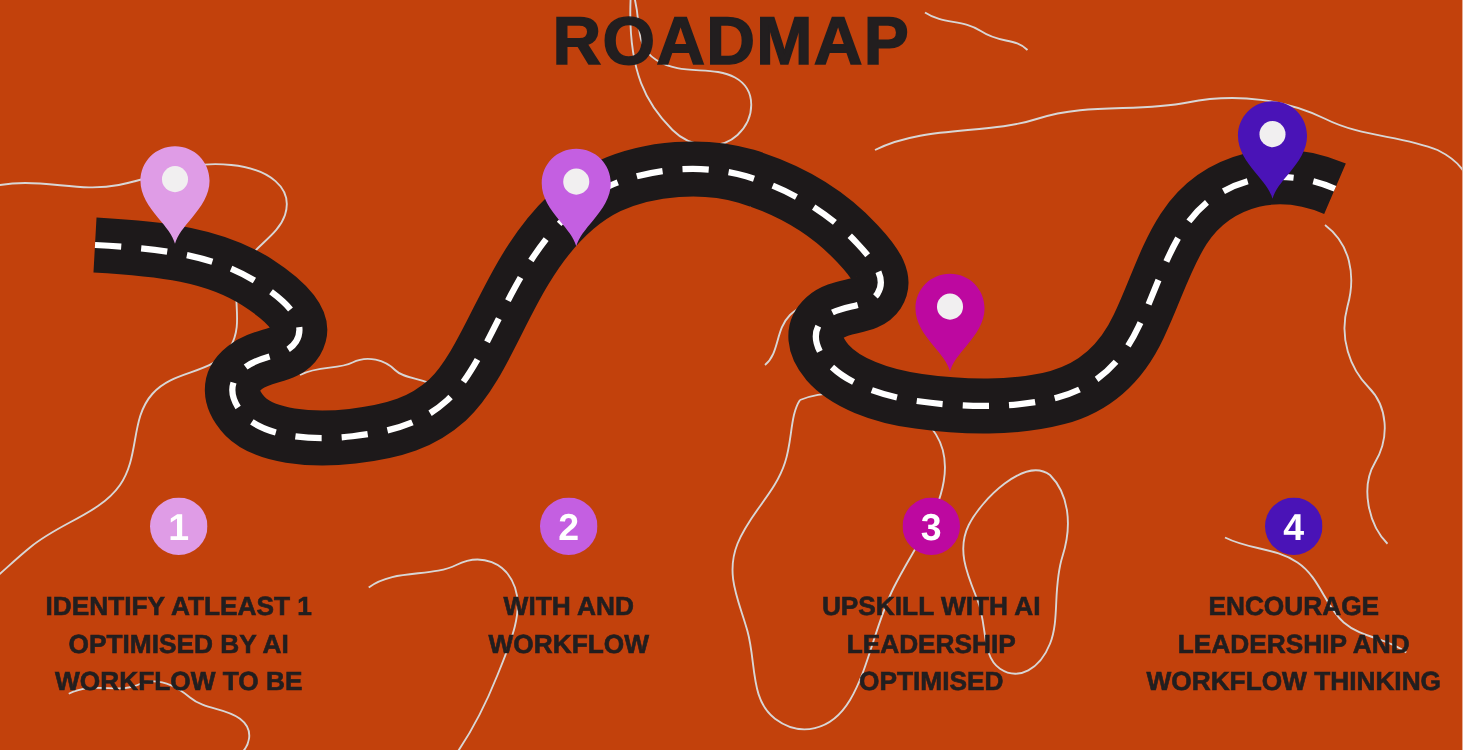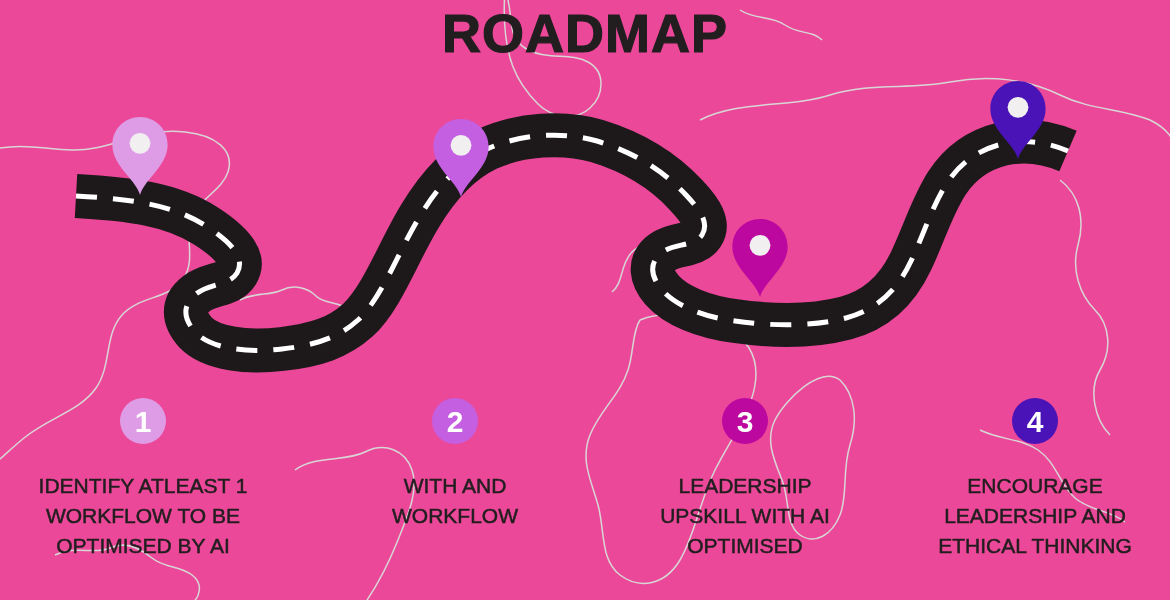--- a/index.html
+++ b/index.html
@@ -28,35 +28,35 @@
     width: 300px;
     display: flex;
     flex-direction: column;
     align-items: center;
     z-index: 5;
   }
   .step .labels {
     margin-top: 27px;
     text-align: center;
     font-size: 21px;
-    font-weight: normal;
+    font-weight: bold;
     line-height: 30px;
     -webkit-text-stroke: 0.5px currentColor;
     white-space: nowrap;
   }
   .badge-num {
     font-family: "Liberation Sans", sans-serif;
     font-weight: bold;
     font-size: 30px;
   }
 </style>
 </head>
 <body>
 
-<div class="canvas" style="background-color: #ec4899;">
+<div class="canvas" style="background-color: #c2410c;">
 
   <svg class="layer" viewBox="0 0 1170 600" style="z-index:1">
     <g fill="none" stroke-width="1.5" stroke="#d8d6d5">
       <path d="M -10 150 C 30 140 60 155 95 148 C 130 141 150 128 185 132 C 215 135 235 150 228 172 C 222 190 200 198 192 218 C 184 238 196 258 184 278 C 170 300 140 295 122 315 C 104 335 112 365 96 388 C 80 411 48 418 24 438 C 8 451 -2 462 -14 470"></path>
       <path d="M 55 555 C 75 545 95 555 110 548 C 125 541 140 548 152 558 C 164 568 180 566 192 575 C 204 584 200 598 190 605"></path>
       <path d="M 295 470 C 315 455 345 462 365 452 C 385 442 405 450 412 470 C 419 490 408 515 398 540 C 388 565 375 590 360 610"></path>
       <path d="M 240 300 C 255 292 270 296 282 290 C 294 284 308 288 316 296 C 324 304 340 302 350 310"></path>
       <path d="M 505 -10 C 515 15 505 35 525 48 C 545 61 570 52 588 62 C 606 72 604 95 590 108 C 576 121 552 118 538 104 C 520 86 500 60 505 -10"></path>
       <path d="M 600 165 C 615 155 635 160 648 172 C 661 184 680 182 690 196 C 700 210 692 228 678 236 C 664 244 644 240 632 252 C 620 264 624 282 612 292"></path>
       <path d="M 640 320 C 665 310 695 315 720 325 C 745 335 760 355 755 385 C 750 415 730 440 715 470 C 700 500 695 535 680 560 C 665 585 640 590 620 575 C 600 560 605 530 598 505 C 591 480 580 460 590 435 C 600 410 620 395 628 370 C 634 352 632 332 640 320"></path>
@@ -100,53 +100,53 @@
 
   <div class="title" style="color: rgb(34, 30, 31);">ROADMAP</div>
 
   <div class="step" style="left:-7px;">
     <svg width="46" height="46" viewBox="0 0 46 46">
       <circle cx="23" cy="23" r="23" fill="#df9ce6"></circle>
       <text class="badge-num" x="23" y="34" text-anchor="middle" fill="#ffffff">1</text>
     </svg>
     <div class="labels" style="color: rgb(34, 30, 31);">
       <div>IDENTIFY ATLEAST 1</div>
+      <div>OPTIMISED BY AI</div>
       <div>WORKFLOW TO BE</div>
-      <div>OPTIMISED BY AI</div>
     </div>
   </div>
 
   <div class="step" style="left:305px;">
     <svg width="46" height="46" viewBox="0 0 46 46">
       <circle cx="23" cy="23" r="23" fill="#c45fe1"></circle>
       <text class="badge-num" x="23" y="34" text-anchor="middle" fill="#ffffff">2</text>
     </svg>
     <div class="labels" style="color: rgb(34, 30, 31);">
       <div>WITH AND</div>
       <div>WORKFLOW</div>
     </div>
   </div>
 
   <div class="step" style="left:595px;">
     <svg width="46" height="46" viewBox="0 0 46 46">
       <circle cx="23" cy="23" r="23" fill="#bd08a0"></circle>
       <text class="badge-num" x="23" y="34" text-anchor="middle" fill="#ffffff">3</text>
     </svg>
     <div class="labels" style="color: rgb(34, 30, 31);">
+      <div>UPSKILL WITH AI</div>
       <div>LEADERSHIP</div>
-      <div>UPSKILL WITH AI</div>
       <div>OPTIMISED</div>
     </div>
   </div>
 
   <div class="step" style="left:885px;">
     <svg width="46" height="46" viewBox="0 0 46 46">
       <circle cx="23" cy="23" r="23" fill="#4a13b7"></circle>
       <text class="badge-num" x="23" y="34" text-anchor="middle" fill="#ffffff">4</text>
     </svg>
     <div class="labels" style="color: rgb(34, 30, 31);">
       <div>ENCOURAGE</div>
       <div>LEADERSHIP AND</div>
-      <div>ETHICAL THINKING</div>
+      <div>WORKFLOW THINKING</div>
     </div>
   </div>
 
 </div>
 
 </body></html>

